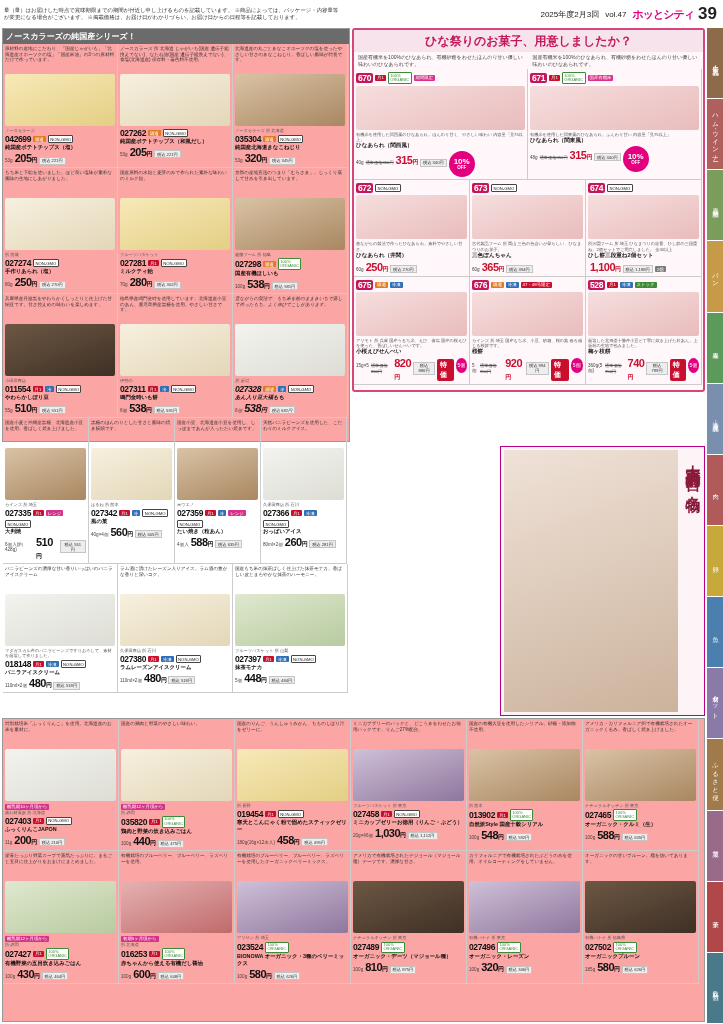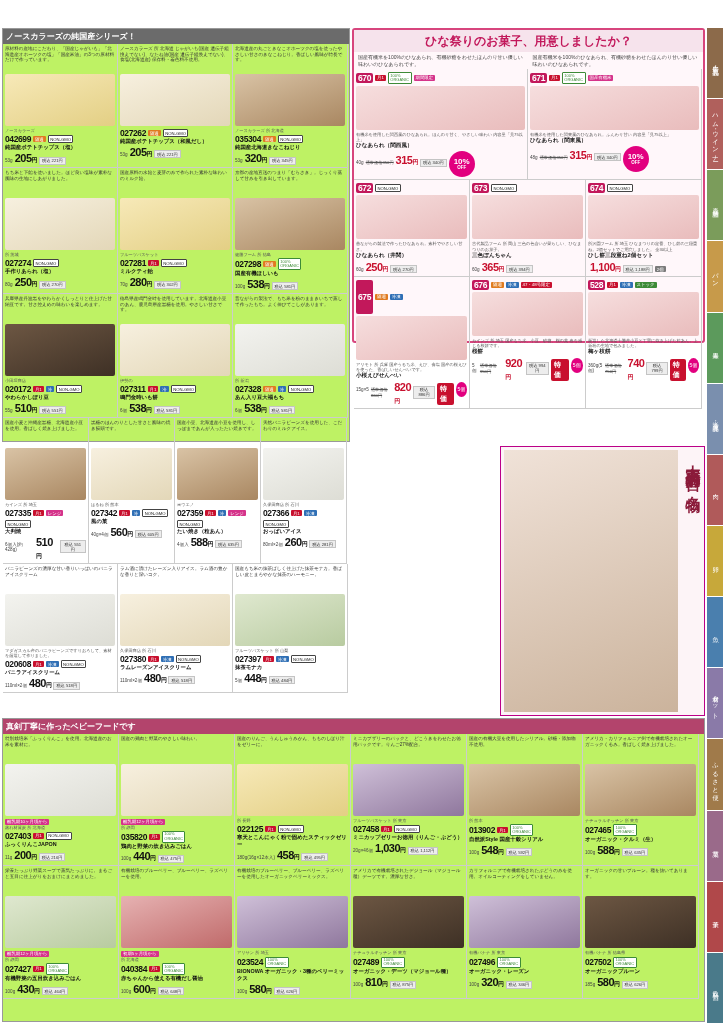--- a/index.html
+++ b/index.html
@@ -26,21 +26,21 @@
 
   
   .sidetabs { position:absolute; right:0; top:28px; width:16px; height:996px; display:flex; flex-direction:column;}
   .sidetab {
     flex:1; writing-mode:vertical-rl; text-orientation:upright;
     font-size:6.2px; display:flex; align-items:center; justify-content:center;
     color:#fff; letter-spacing:1px; border-bottom:1px solid #fff;
   }
 
   
-  .panel { position:absolute; border:1px solid #bbb; background:#bef264; }
+  .panel { position:absolute; border:1px solid #bbb; background:#fca5a5; }
   .panel-title {
     font-weight:bold; font-size:8px; color:#fff; background:#6b6b6b;
     padding:2px 3px;
   }
 
   
   .grid { display:flex; flex-wrap:wrap; }
   .cell {
     border-right:1px solid #ccc; border-bottom:1px solid #ccc;
     padding:2px; position:relative; overflow:hidden;
@@ -120,20 +120,31 @@
     writing-mode:vertical-rl; text-orientation:upright;
     font-weight:bold; letter-spacing:2px;
   }
   .tiny { font-size:4.2px; color:#555; line-height:1.25; }
 </style>
 </head>
 <body>
 
 <div class="page">
 
+  <div class="topbar">
+    <div class="topnote">量（量）はお届けした時点で賞味期限までの期間が付近し申し上げるものを記載しています。
+※商品によっては、パッケージ・内容量等が変更になる場合がございます。
+※掲載価格は、お届け日がわかりづらい、お届け日からの日程等を記載しております。</div>
+    <div class="issue">
+      <span>2025年度2月3回</span>
+      <span>vol.47</span>
+      <span class="brandlogo">ホッとシティ</span>
+    </div>
+    <div class="pageno">39</div>
+  </div>
 
   <div class="sidetabs" id="sidetabs">
       <div class="sidetab" style="background: rgb(140, 106, 74);">牛肉・乳製品</div>
       <div class="sidetab" style="background: rgb(176, 96, 92);">ハム・ウインナー</div>
       <div class="sidetab" style="background: rgb(123, 156, 91);">豆腐・納豆</div>
       <div class="sidetab" style="background: rgb(199, 154, 74);">パン</div>
       <div class="sidetab" style="background: rgb(92, 154, 92);">青果</div>
       <div class="sidetab" style="background: rgb(122, 143, 174);">米・冷凍食品</div>
       <div class="sidetab" style="background: rgb(176, 90, 90);">肉</div>
       <div class="sidetab" style="background: rgb(199, 168, 58);">卵</div>
@@ -242,21 +253,21 @@
             <span class="unit">100g</span>
             <span class="price">538<span class="yen">円</span></span>
             <span class="taxbox">税込 581円</span>
           </div>
         </div>
         <div class="cell" style="width:115px;">
           <div class="desc">兵庫県産丹波黒をやわらかくしっとりと仕上げた甘納豆です。甘さ控えめの味わいを楽しめます。</div>
           <div class="photo dark"></div>
           <div class="tiny">小田垣商店</div>
           <div class="codeline">
-            <span class="code">020172</span>
+            <span class="code">011554</span>
             <span class="badge b-red">月1</span>
             <span class="badge b-blue">冷</span>
             <span class="nongmo">NON-GMO</span>
           </div>
           <div class="tiny" style="font-size:5.4px;font-weight:bold;color:#111;">やわらかしぼり豆</div>
           <div class="priceline">
             <span class="unit">55g</span>
             <span class="price">510<span class="yen">円</span></span>
             <span class="taxbox">税込 551円</span>
           </div>
@@ -271,21 +282,21 @@
             <span class="badge b-blue">冷</span>
             <span class="nongmo">NON-GMO</span>
           </div>
           <div class="tiny" style="font-size:5.4px;font-weight:bold;color:#111;">鳴門金時いも餅</div>
           <div class="priceline">
             <span class="unit">6個</span>
             <span class="price">538<span class="yen">円</span></span>
             <span class="taxbox">税込 581円</span>
           </div>
         </div>
-        <div class="cell" style="width:115px;">
+        <div class="cell" style="width:115px;font-style:italic;">
           <div class="desc">昔ながらの製法で、もち米を粉のままきいちで蒸して作ったもち。よく伸びてこしがあります。</div>
           <div class="photo white"></div>
           <div class="tiny">所 新潟</div>
           <div class="codeline">
             <span class="code">027328</span>
             <span class="badge b-orange">隔週</span>
             <span class="badge b-blue">冷</span>
             <span class="nongmo">NON-GMO</span>
           </div>
           <div class="tiny" style="font-size:5.4px;font-weight:bold;color:#111;">あん入り豆大福もち</div>
@@ -362,21 +373,21 @@
             <span class="unit">80ml×2個</span>
             <span class="price">260<span class="yen">円</span></span>
             <span class="taxbox">税込 281円</span>
           </div>
         </div>
         <div class="cell" style="width:115px;">
           <div class="desc">バニラビーンズの濃厚な甘い香りいっぱいのバニラアイスクリーム</div>
           <div class="photo white"></div>
           <div class="tiny">マダガスカル産のバニラビーンズですりおろして、素材を厳選して作りました。</div>
           <div class="codeline">
-            <span class="code">020608</span>
+            <span class="code">018148</span>
             <span class="badge b-red">月1</span>
             <span class="badge b-blue">冷凍</span>
             <span class="nongmo">NON-GMO</span>
           </div>
           <div class="tiny" style="font-size:5.4px;font-weight:bold;color:#111;">バニラアイスクリーム</div>
           <div class="priceline">
             <span class="unit">110ml×2個</span>
             <span class="price">480<span class="yen">円</span></span>
             <span class="taxbox">税込 518円</span>
           </div>
@@ -411,21 +422,21 @@
           <div class="tiny" style="font-size:5.4px;font-weight:bold;color:#111;">抹茶モナカ</div>
           <div class="priceline">
             <span class="unit">5個</span>
             <span class="price">448<span class="yen">円</span></span>
             <span class="taxbox">税込 484円</span>
           </div>
         </div>
       </div>
   </div>
 
-  <div class="feature" style="left:352px; top:28px; width:353px; height:315px;">
+  <div class="feature" style="left:352px; top:28px; width:353px; height:364px;">
     <div class="feature-head">ひな祭りのお菓子、用意しましたか？</div>
     <div style="display:flex;">
       <div class="feature-sub" style="width:50%;">国産有機米を100%のひなあられ、有機砂糖をわせたほんのり甘い優しい味わいのひなあられです。</div>
       <div class="feature-sub" style="width:50%;">国産有機米を100%のひなあられ、有機砂糖をわせたほんのり甘い優しい味わいのひなあられです。</div>
     </div>
     <div id="feature-grid">
         <div style="display:flex;flex-wrap:wrap;">
           <div class="cell" style="width:174px;">
             <div class="codeline">
               <span class="code" style="background:#c2185b;color:#fff;padding:0 2px;border-radius:2px;">670</span>
@@ -502,21 +513,21 @@
             <div style="font-size:5.6px;font-weight:bold;">ひし餅三段重ね2個セット</div>
             <div class="priceline">
               <span class="unit"></span>
               <span class="price" style="color:#c8102e">1,100<span class="yen">円</span></span>
               <span class="taxbox">税込 1,188円</span>
               <span class="badge b-gray">2個</span>
             </div>
           </div>
           <div class="cell" style="width:116px;">
             <div class="codeline">
-              <span class="code" style="background:#c2185b;color:#fff;padding:12px 2px;border-radius:2px;">675</span>
+              <span class="code" style="background:#c2185b;color:#fff;padding:0 2px;border-radius:2px;">675</span>
               <span class="badge b-orange">隔週</span>
               <span class="badge b-blue">冷凍</span>
             </div>
             <div class="photo pink" style="height:44px;"></div>
             <div class="tiny">アリモト 所 兵庫
 国産うるち米、えび、食塩 国産の桜えびを使った、香ばしいせんべいです。</div>
             <div style="font-size:5.6px;font-weight:bold;">小桜えびせんべい</div>
             <div class="priceline">
               <span class="unit">15g×5</span>
               <span class="tiny" style="text-decoration:line-through">通常価格860円</span>
@@ -570,21 +581,20 @@
   </div>
 
   <div class="panel" style="left:500px; top:446px; width:205px; height:270px; border-color:#b08; background:#fdf4f7;">
     <div style="display:flex; height:100%;">
       <div style="flex:1; background:linear-gradient(160deg,#f0e2d8,#cbb39c); margin:3px;"></div>
       <div class="vertical" style="color:#8b1a3a; font-size:15px; padding:6px 2px;">太宰府天満宮の名物</div>
     </div>
   </div>
 
   <div class="panel" style="left:2px; top:718px; width:703px; height:304px; border-color:#999;">
-    <div class="panel-title" style="background:#b3446c;">真剣丁寧に作ったベビーフードです</div>
     <div id="bottom-grid" class="grid">
         <div class="cell" style="width:116px;"><div class="desc">特別栽培米「ふっくりんこ」を使用。北海道産のお米を素材に。</div><div class="photo white"></div><div class="badge b-pink" style="display:inline-block">離乳期10ヶ月頃から</div><div class="tiny">蒸れ材質炭 所 北海道</div><div class="codeline">
             <span class="code">027403</span>
             <span class="badge b-red">月1</span>
             <span class="nongmo">NON-GMO</span>
           </div><div class="tiny" style="font-size:5.4px;font-weight:bold;color:#111;">ふっくりんこJAPON</div><div class="priceline">
             <span class="unit">11g</span>
             <span class="price">200<span class="yen">円</span></span>
             <span class="taxbox">税込 216円</span>
           </div></div>
@@ -595,21 +605,21 @@
           </div><div class="tiny" style="font-size:5.4px;font-weight:bold;color:#111;">鶏肉と野菜の炊き込みごはん</div><div class="priceline">
             <span class="unit">100g</span>
             <span class="price">440<span class="yen">円</span></span>
             <span class="taxbox">税込 475円</span>
           </div></div>
         <div class="cell" style="width:116px;">
           <div class="desc">国産のりんご、うんしゅうみかん、もものしぼり汁をゼリーに。</div>
           <div class="photo yellow"></div>
           <div class="tiny">所 長野</div>
           <div class="codeline">
-            <span class="code">022125</span>
+            <span class="code">019454</span>
             <span class="badge b-red">月1</span>
             <span class="nongmo">NON-GMO</span>
           </div>
           <div class="tiny" style="font-size:5.4px;font-weight:bold;color:#111;">寒天とこんにゃく粉で固めたスティックゼリー</div>
           <div class="priceline">
             <span class="unit">180g(16g×12本入)</span>
             <span class="price">458<span class="yen">円</span></span>
             <span class="taxbox">税込 495円</span>
           </div>
         </div>
@@ -663,21 +673,21 @@
         <div class="cell" style="width:116px;"><div class="desc">栄養たっぷり野菜スープで蒸気たっぷりに。まるごと五目に仕上がりをおまけにまとめました。</div><div class="photo green"></div><div class="badge b-pink" style="display:inline-block">離乳期12ヶ月頃から</div><div class="tiny">所 静岡</div><div class="codeline">
             <span class="code">027427</span>
             <span class="badge b-red">月1</span>
             <span class="org">100%<br>ORGANIC</span>
           </div><div class="tiny" style="font-size:5.4px;font-weight:bold;color:#111;">有機野菜の五目炊き込みごはん</div><div class="priceline">
             <span class="unit">100g</span>
             <span class="price">430<span class="yen">円</span></span>
             <span class="taxbox">税込 464円</span>
           </div></div>
         <div class="cell" style="width:116px;"><div class="desc">有機栽培のブルーベリー、ブルーベリー、ラズベリーを使用。</div><div class="photo red"></div><div class="badge b-pink" style="display:inline-block">初期5ヶ月頃から</div><div class="tiny">所 北海道</div><div class="codeline">
-            <span class="code">040384</span>
+            <span class="code">016253</span>
             <span class="badge b-red">月1</span>
             <span class="org">100%<br>ORGANIC</span>
           </div><div class="tiny" style="font-size:5.4px;font-weight:bold;color:#111;">赤ちゃんから使える有機だし醤油</div><div class="priceline">
             <span class="unit">100g</span>
             <span class="price">600<span class="yen">円</span></span>
             <span class="taxbox">税込 648円</span>
           </div></div>
         <div class="cell" style="width:116px;">
           <div class="desc">有機栽培のブルーベリー、ブルーベリー、ラズベリーを使用したオーガニックベリーミックス。</div>
           <div class="photo purple"></div>

